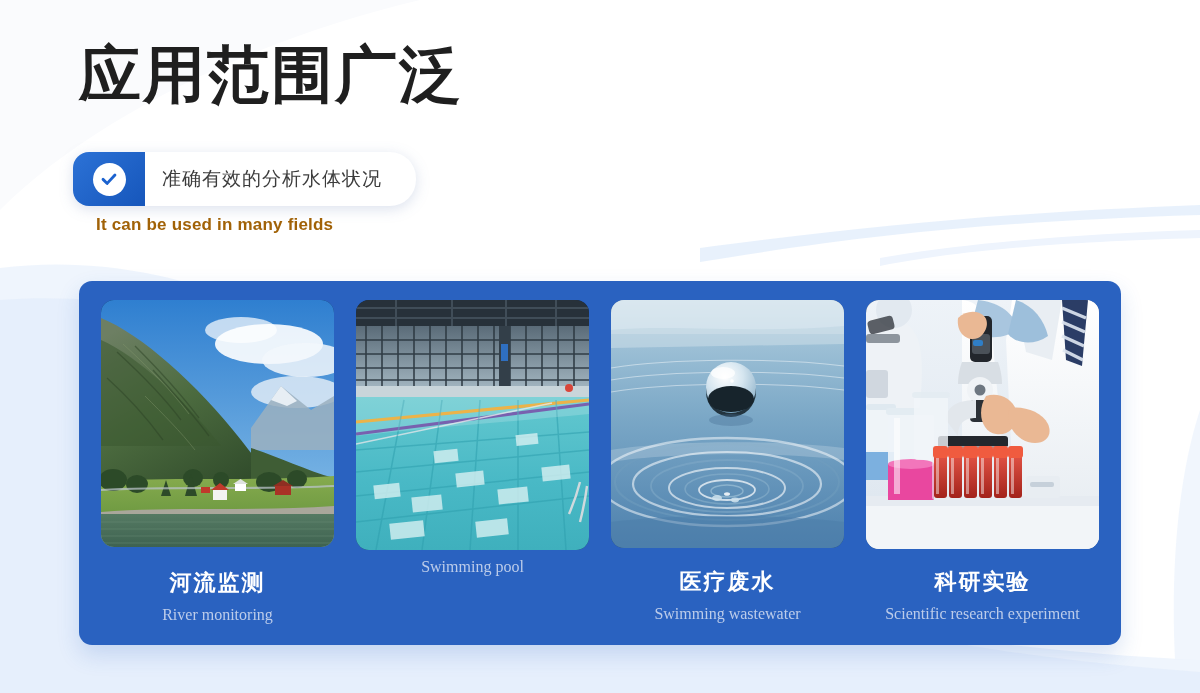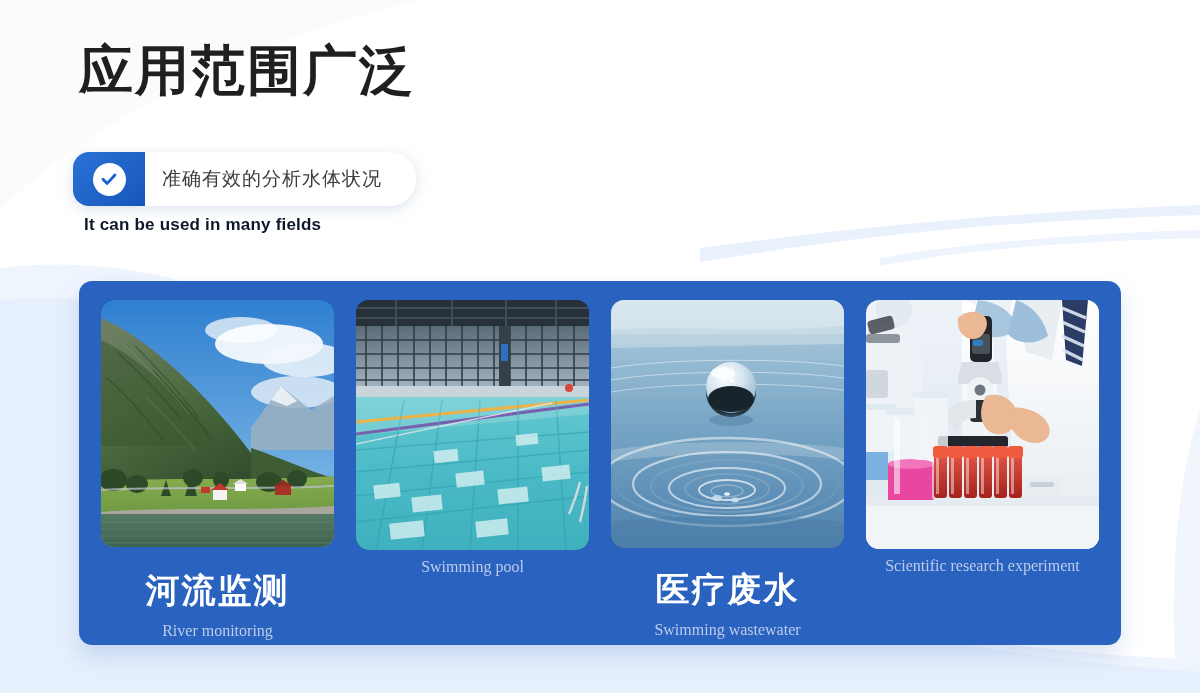--- a/index.html
+++ b/index.html
@@ -29,21 +29,21 @@
   .header {
     position: absolute;
     left: 79px;
     top: 44px;
     width: 700px;
   }
 
   .page-title {
     font-family: "Liberation Serif", "DejaVu Serif", serif;
     font-weight: bold;
-    font-size: 54px;
+    font-size: 62px;
     line-height: 1.0;
     letter-spacing: 2px;
     color: #1f1f1f;
     white-space: nowrap;
   }
 
   
   .subtitle-row {
     position: absolute;
     left: 73px;
@@ -89,25 +89,25 @@
   .subtitle-text {
     font-size: 19px;
     color: #3c3c3c;
     letter-spacing: 1px;
     white-space: nowrap;
   }
 
   
   .tagline {
     position: absolute;
-    left: 84px;
+    left: 96px;
     top: 215px;
     font-size: 17px;
     font-weight: bold;
-    color: #0f172a;
+    color: #a16207;
     letter-spacing: 0.2px;
     white-space: nowrap;
   }
 
   
   .panel {
     position: absolute;
     left: 79px;
     top: 281px;
     width: 1042px;
@@ -134,21 +134,21 @@
     overflow: hidden;
     position: relative;
     background: #0d2b55;
   }
   .card-photo svg { display: block; width: 100%; height: 100%; }
 
   .card-title {
     margin-top: 21px;
     font-family: "Liberation Serif", "DejaVu Serif", serif;
     font-weight: bold;
-    font-size: 34px;
+    font-size: 22px;
     letter-spacing: 2px;
     color: #ffffff;
     white-space: nowrap;
   }
 
   .card-sub {
     margin-top: 8px;
     font-family: "Liberation Serif", "DejaVu Serif", serif;
     font-size: 16px;
     color: #bcccea;
@@ -567,16 +567,17 @@
             <rect x="115" y="158" width="3" height="36"></rect>
             <rect x="130" y="158" width="3" height="36"></rect>
             <rect x="145" y="158" width="3" height="36"></rect>
           </g>
         </g>
 
         <rect x="160" y="176" width="34" height="22" rx="3" fill="#e8edf2"></rect>
         <rect x="164" y="182" width="24" height="5" rx="2" fill="#c6d0da"></rect>
       </svg>
     </div>
+    <div class="card-title">科研实验</div>
     <div class="card-sub">Scientific research experiment</div>
   </div>
 
 </div>
 
 </body></html>

